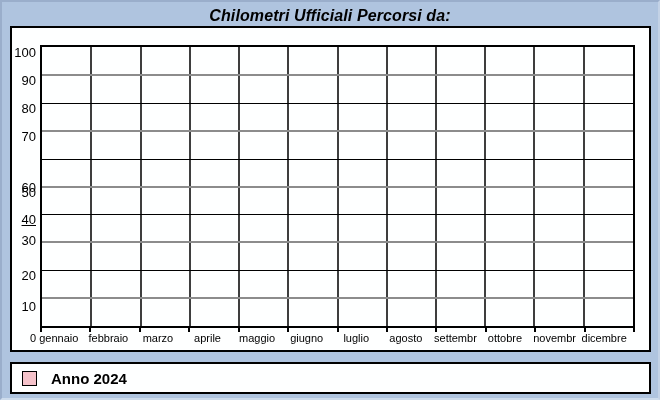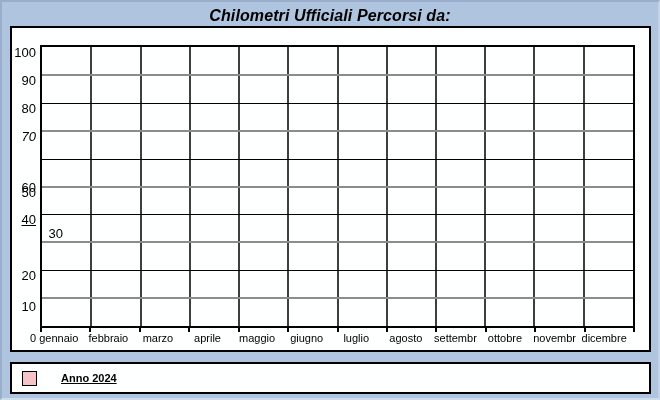--- a/index.html
+++ b/index.html
@@ -82,22 +82,22 @@
   .legend-item {
     position: absolute; top: 0; height: 28px;
     display: flex; align-items: center;
   }
   .legend-swatch {
     display: inline-block;
     width: 13px; height: 13px;
     border: 1px solid #000;
   }
   .legend-label {
-    margin-left: 24px;
-    font-size: 11px; font-weight: 600; color: #000; text-decoration: underline;
+    margin-left: 14px;
+    font-size: 15px; font-weight: 600; color: #000;
   }
 </style>
 </head>
 <body>
 
 <div class="window-frame"></div>
 
 <div class="chart-title">Chilometri Ufficiali Percorsi da:</div>
 
 <div class="chart-panel">
@@ -133,25 +133,25 @@
       <div class="xlabel">luglio</div>
       <div class="xlabel">agosto</div>
       <div class="xlabel">settembr</div>
       <div class="xlabel">ottobre</div>
       <div class="xlabel">novembr</div>
       <div class="xlabel">dicembre</div>
     </div>
   <div class="origin-label">0</div>
 <div class="ylabel" style="top: 273px;">10</div>
     <div class="ylabel" style="top: 242.2px;">20</div>
-    <div class="ylabel" style="top: 200px; margin-left: 27px;">30</div>
+    <div class="ylabel" style="top: 207px;">30</div>
     <div class="ylabel" style="top: 186.4px; text-decoration: underline;">40</div>
     <div class="ylabel" style="top: 158.5px;">50</div>
     <div class="ylabel" style="top: 130.6px; margin-top: 23px;">60</div>
-    <div class="ylabel" style="top: 102.7px; font-style: italic;">70</div>
+    <div class="ylabel" style="top: 102.7px;">70</div>
     <div class="ylabel" style="top: 74.8px;">80</div>
     <div class="ylabel" style="top: 46.9px;">90</div>
     <div class="ylabel" style="top: 19px;">100</div>
     <div class="tick" style="left: 28px;"></div>
     <div class="tick" style="left: 77px;"></div>
     <div class="tick" style="left: 127px;"></div>
     <div class="tick" style="left: 176px;"></div>
     <div class="tick" style="left: 226px;"></div>
     <div class="tick" style="left: 275px;"></div>
     <div class="tick" style="left: 325px;"></div>

